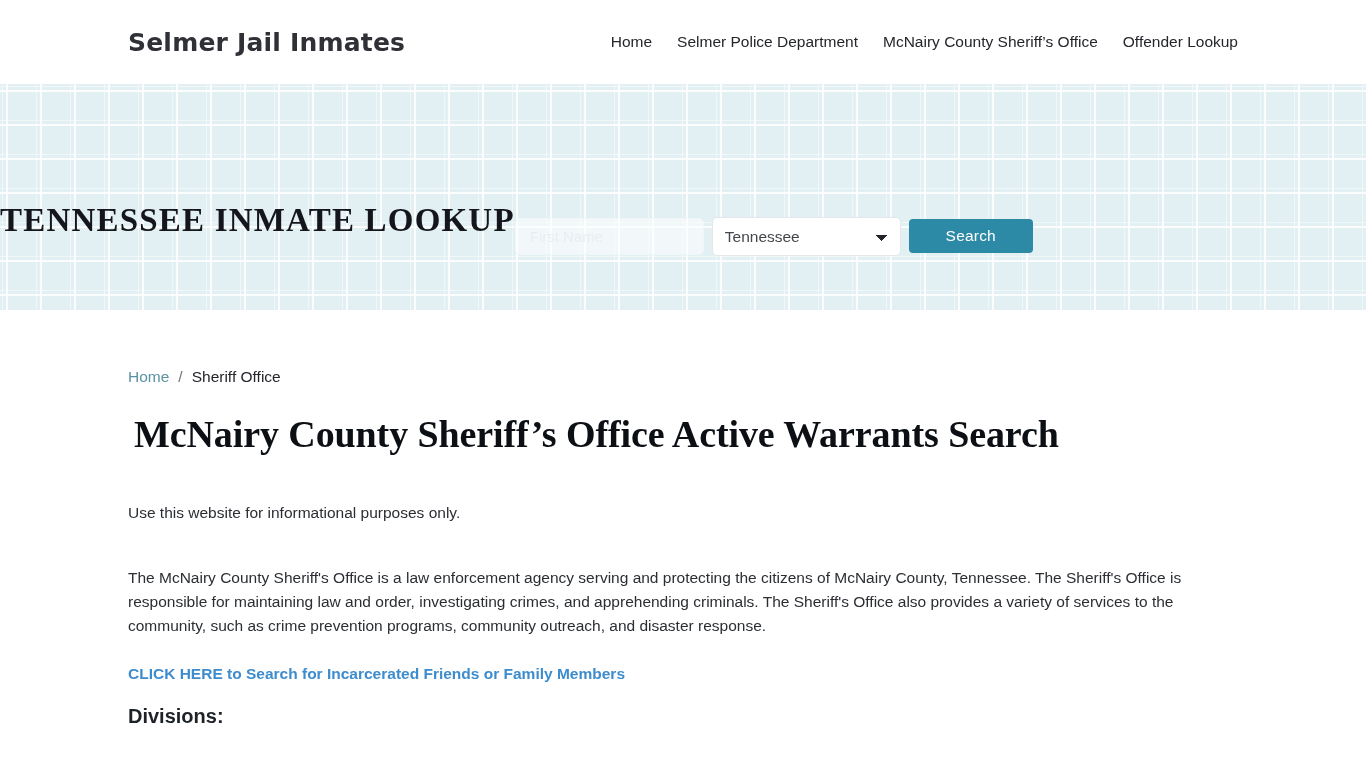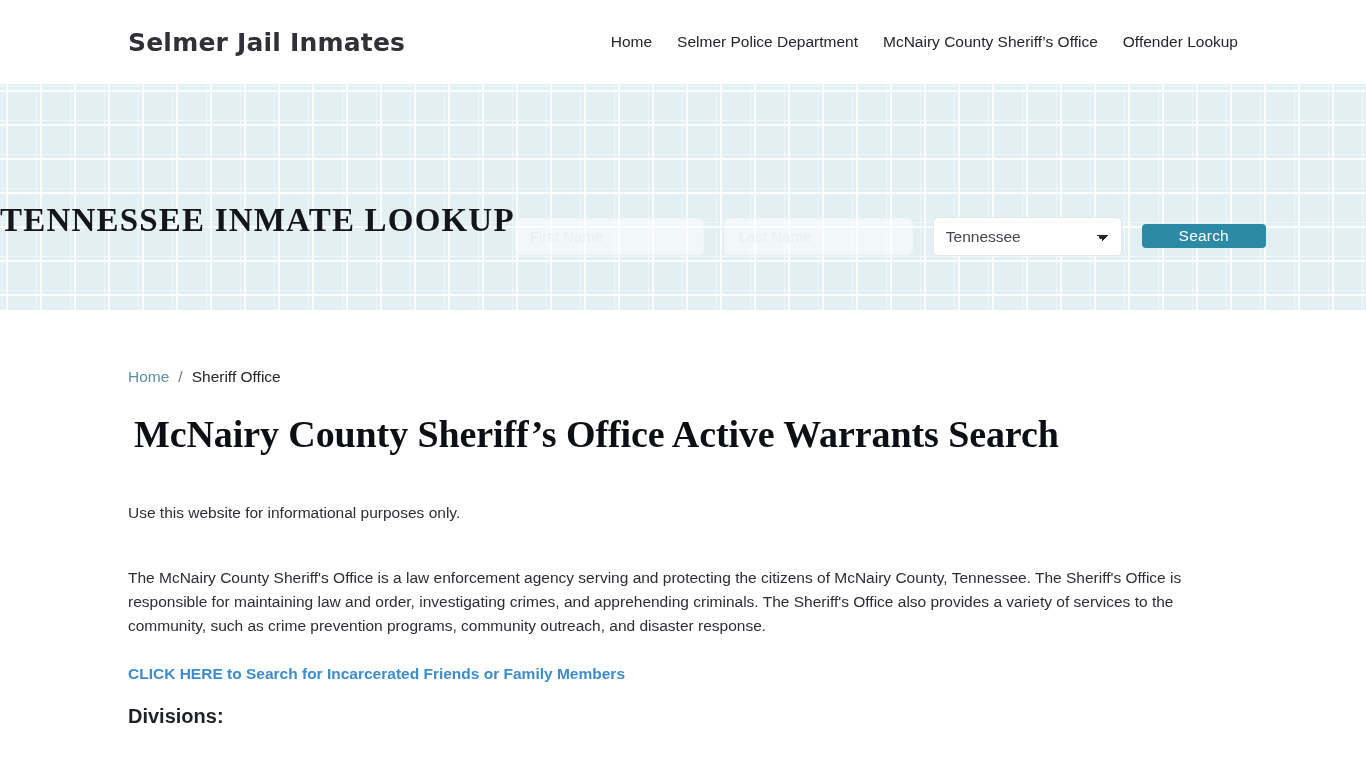--- a/index.html
+++ b/index.html
@@ -74,21 +74,21 @@
     font-weight: bold;
     letter-spacing: 1.2px;
     color: #14161c;
     text-align: center;
     line-height: 1.1;
   }
   .search-form {
     margin-top: 31px;
     display: flex;
     align-items: center;
-    gap: 20px;
+    gap: 8px;
   }
   .text-field {
     width: 189px;
     height: 37px;
     border: 1px solid #f0f6f8;
     border-radius: 5px;
     background: rgba(255,255,255,0.55);
     padding: 0 14px;
     font-family: "Liberation Sans", sans-serif;
     font-size: 15px;
@@ -113,21 +113,21 @@
       linear-gradient(45deg, transparent 50%, #22252a 50%),
       linear-gradient(135deg, #22252a 50%, transparent 50%);
     background-position:
       calc(100% - 18px) 17px,
       calc(100% - 12.5px) 17px;
     background-size: 6px 6px, 6px 6px;
     background-repeat: no-repeat;
   }
   .search-btn {
     width: 124px;
-    height: 24px;
+    height: 34px;
     border: none;
     border-radius: 4px;
     background: #2d8aa6;
     color: #ffffff;
     font-family: "Liberation Sans", sans-serif;
     font-size: 15.5px;
     cursor: pointer;
     letter-spacing: 0.2px;
   }
 
@@ -198,21 +198,20 @@
     <a class="nav-link" href="#">Selmer Police Department</a>
     <a class="nav-link" href="#">McNairy County Sheriff’s Office</a>
     <a class="nav-link" href="#">Offender Lookup</a>
   </nav>
 </header>
 
 <section class="hero">
   <h1 class="hero-title">TENNESSEE INMATE LOOKUP</h1>
   <form class="search-form">
     <input class="text-field" type="text" placeholder="First Name" style="">
-    <input class="text-field" type="text" placeholder="Last Name" style="">
     <select class="state-select">
       <option>Tennessee</option>
     </select>
     <button class="search-btn" type="submit">Search</button>
   </form>
 </section>
 
 <main class="content">
   <div class="breadcrumb">
     <a href="#">Home</a>

